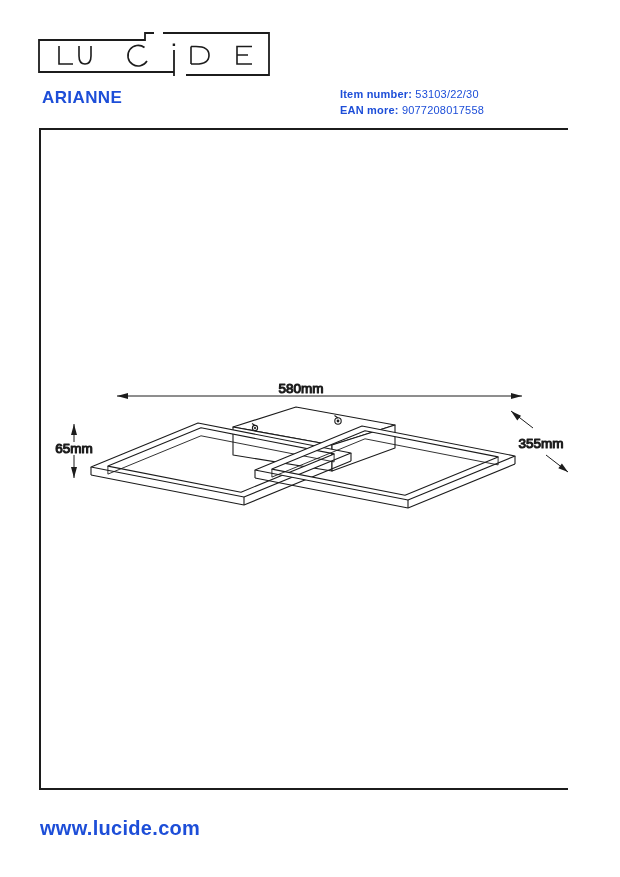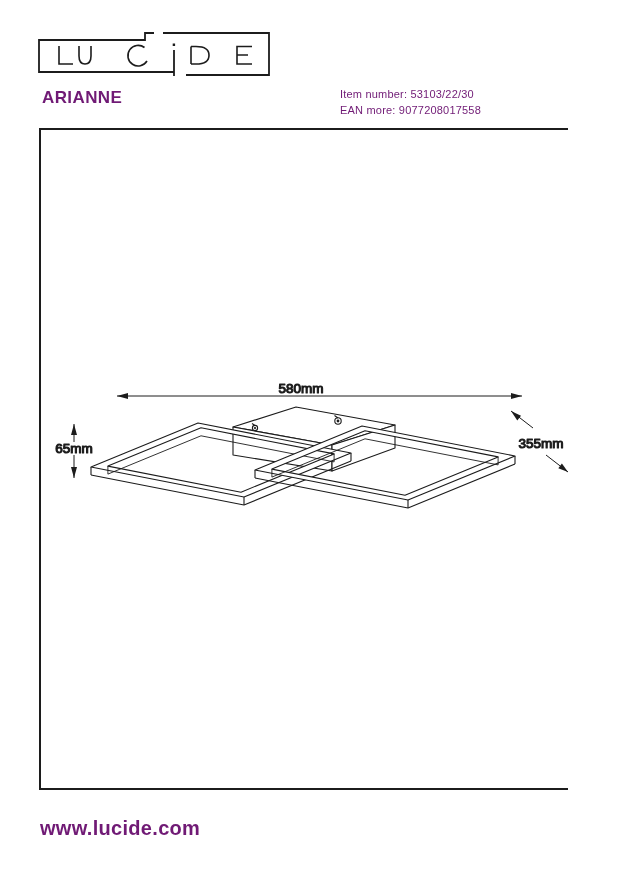--- a/index.html
+++ b/index.html
@@ -1,33 +1,33 @@
 <!DOCTYPE html>
 <html><head>
 <meta charset="utf-8">
 <style>
   html,body{margin:0;padding:0;background:#fff;}
   .page{
     position:relative;
     width:568px;height:877px;
     background:#ffffff;
     font-family:"Liberation Sans", sans-serif;
-    color:#701a75;
+    color:#1d4ed8;
     overflow:hidden;
   }
   .logo-svg{position:absolute;left:38px;top:30px;}
   .product-name{
     position:absolute;left:42px;top:88px;
     font-size:17px;font-weight:bold;letter-spacing:.4px;
   }
   .item-block{
     position:absolute;left:300px;top:86px;
     font-size:11px;line-height:16px;letter-spacing:.2px;
   }
-  .item-block .lbl{font-weight:normal;padding-left:40px;}
+  .item-block .lbl{font-weight:bold;padding-left:40px;}
   .item-block .val-bold{font-weight:normal;}
   .item-block .val{font-weight:normal;}
   .frame-box{
     position:absolute;left:39px;top:128px;
     width:548px;height:662px;
     border:2px solid #1c1c1c;
     box-sizing:border-box;
     padding-left:28px;
   }
   .drawing-svg{position:absolute;left:0;top:0;width:544px;height:658px;}

